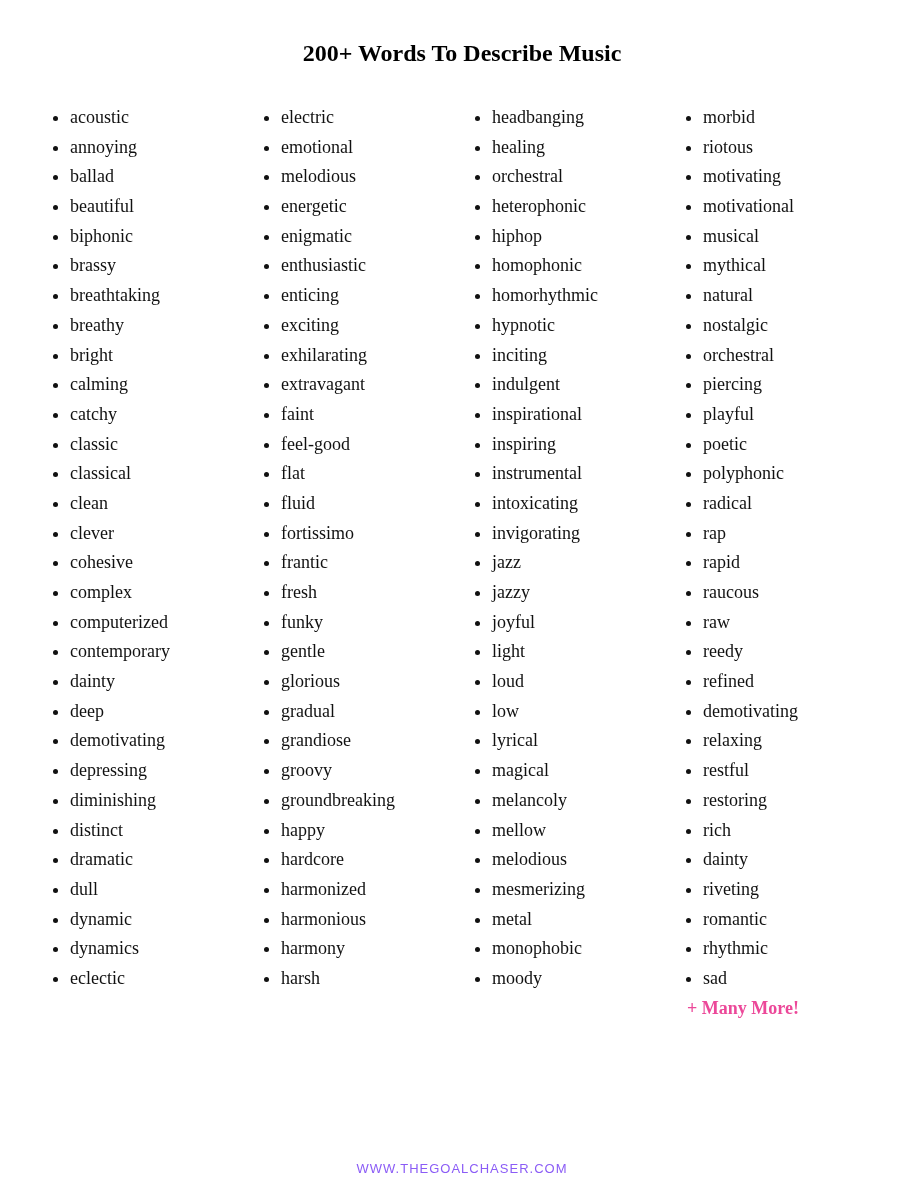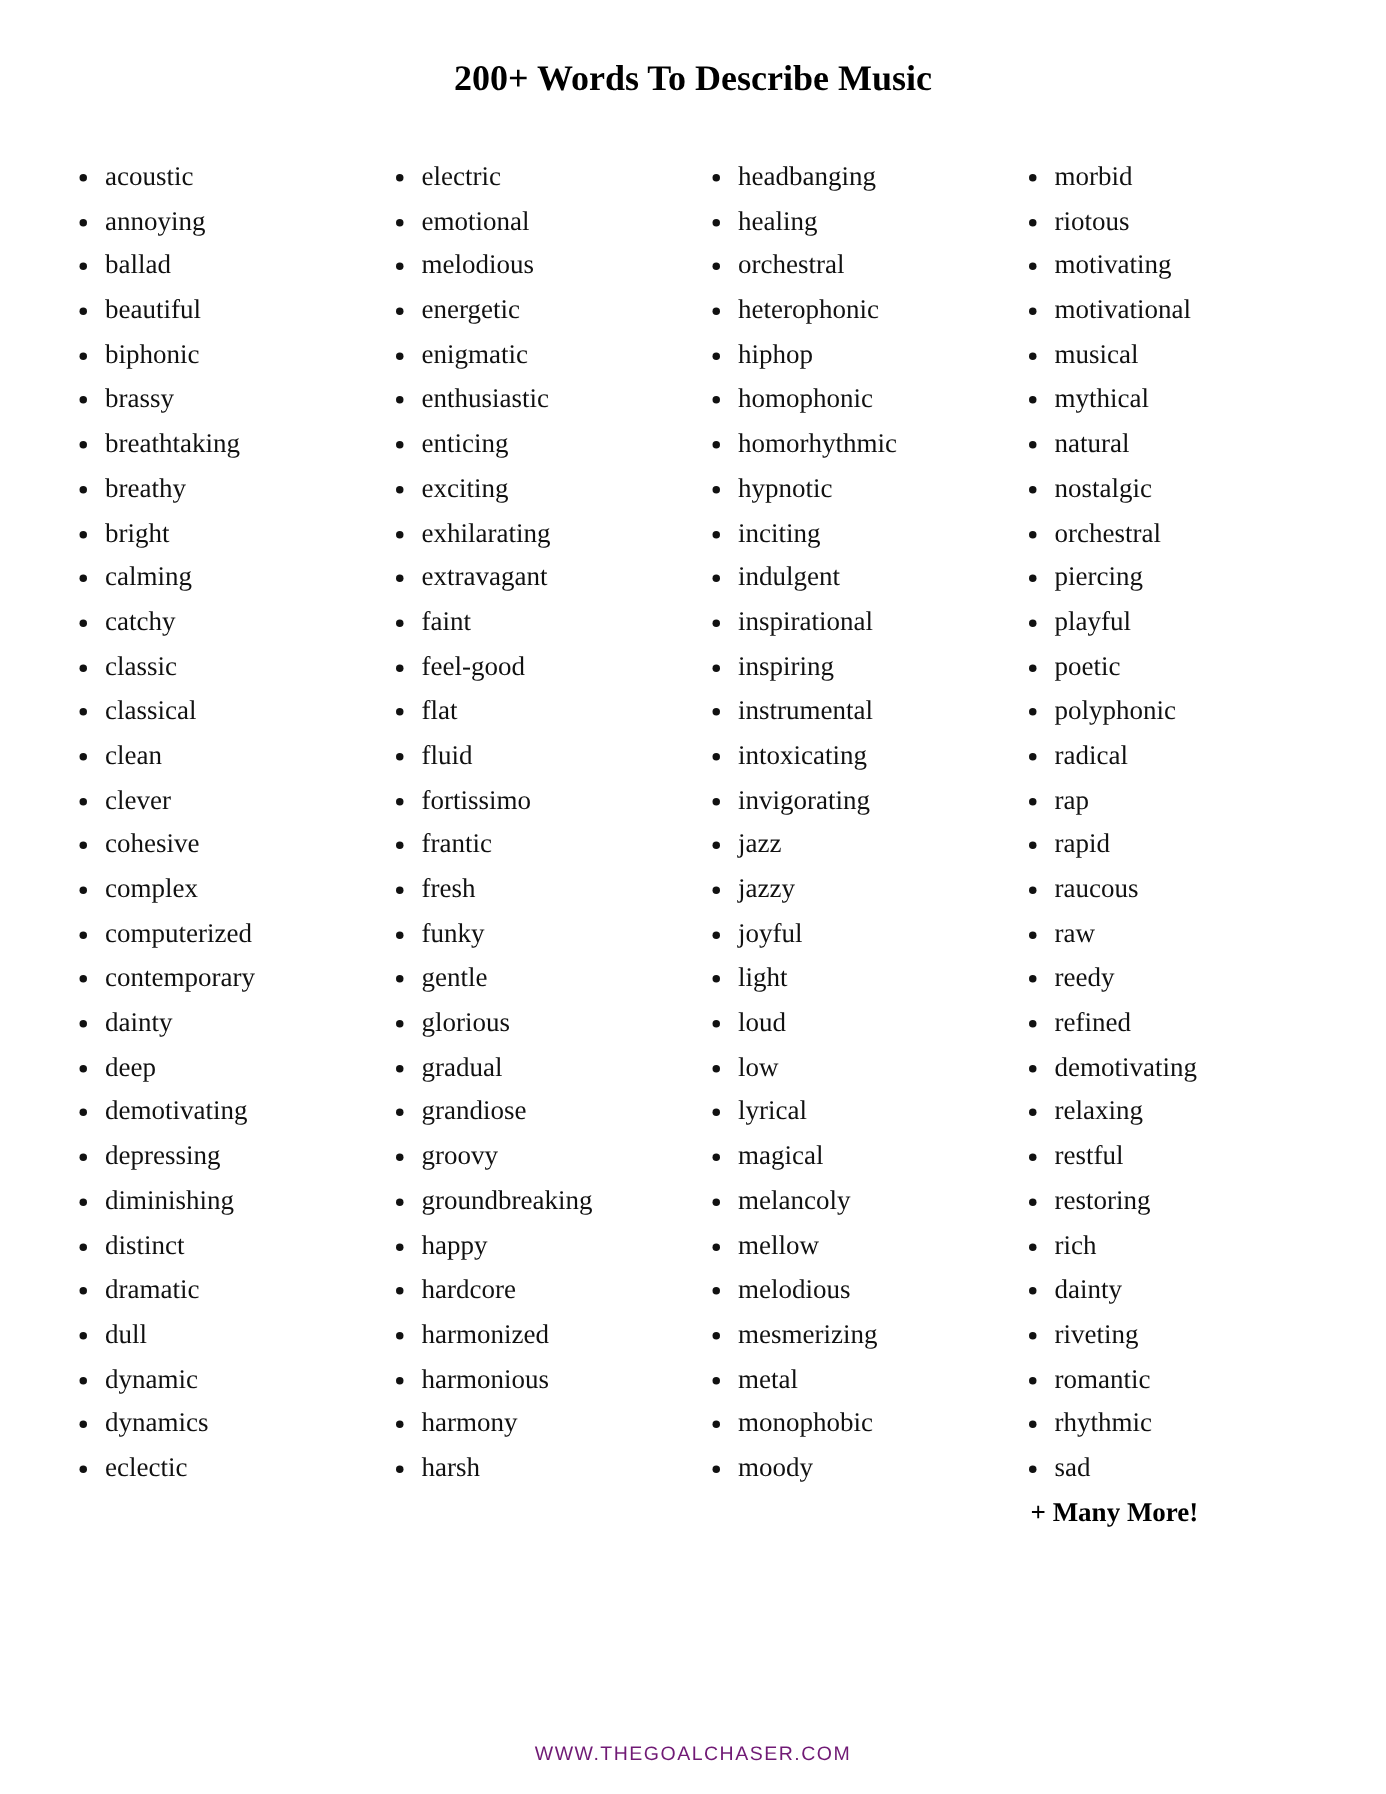--- a/index.html
+++ b/index.html
@@ -38,26 +38,26 @@
       font-size: 18px;
       line-height: 1.65;
       font-family: Georgia, serif;
       color: #111;
     }
     .more-text {
       font-size: 18px;
       font-weight: bold;
       margin-top: 4px;
       padding-left: 4px;
-      color: #000000;
+      color: #ec4899;
     }
     .footer {
       margin-top: 30px;
       font-size: 13px;
-      color: #701a75;
+      color: #8b5cf6;
       letter-spacing: 1px;
       text-align: center;
       font-family: Arial, sans-serif;
     }
   </style>
 </head>
 <body>
 
 <h1>200+ Words To Describe Music</h1>
 

